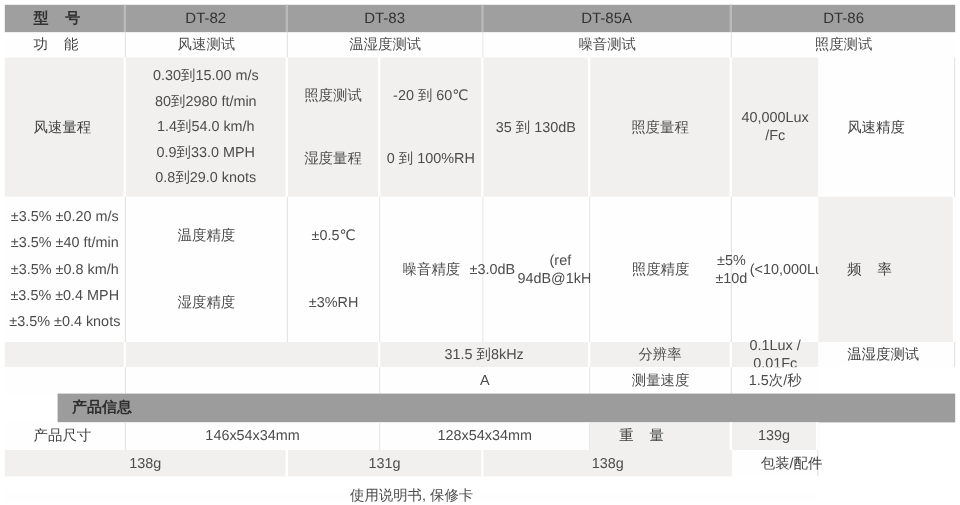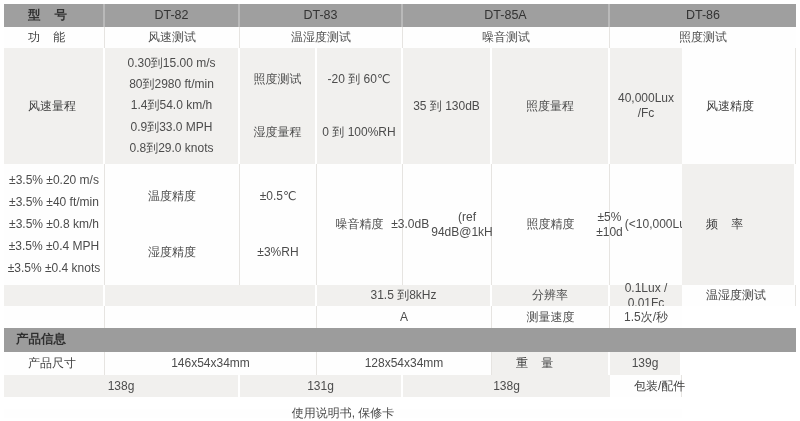--- a/index.html
+++ b/index.html
@@ -31,21 +31,21 @@
     display:flex;align-items:center;justify-content:center;
     font-size:12px;line-height:1.25;
     box-sizing:border-box;
     text-align:center;
   }
   .s2{grid-column:span 2;}
   .s7{grid-column:span 7;margin-top:12px;}
   .s8{grid-column:span 8;}
   
   .bgh{background:var(--header_bg);}
-  .bgs{background:var(--section_bg);}
+  .bgs{background:var(--section_bg);margin-left:44px;}
   .bga{background:var(--alt_bg);}
   .bgw{background:var(--white_bg);}
   
   .brh{border-right:2px solid var(--divider_header);}
   .brw{border-right:2px solid #ffffff;}
   .brl{border-right:1px solid var(--divider_light);}
   
   .rowlabel{
     justify-content:flex-start;
     padding-left:24px;

